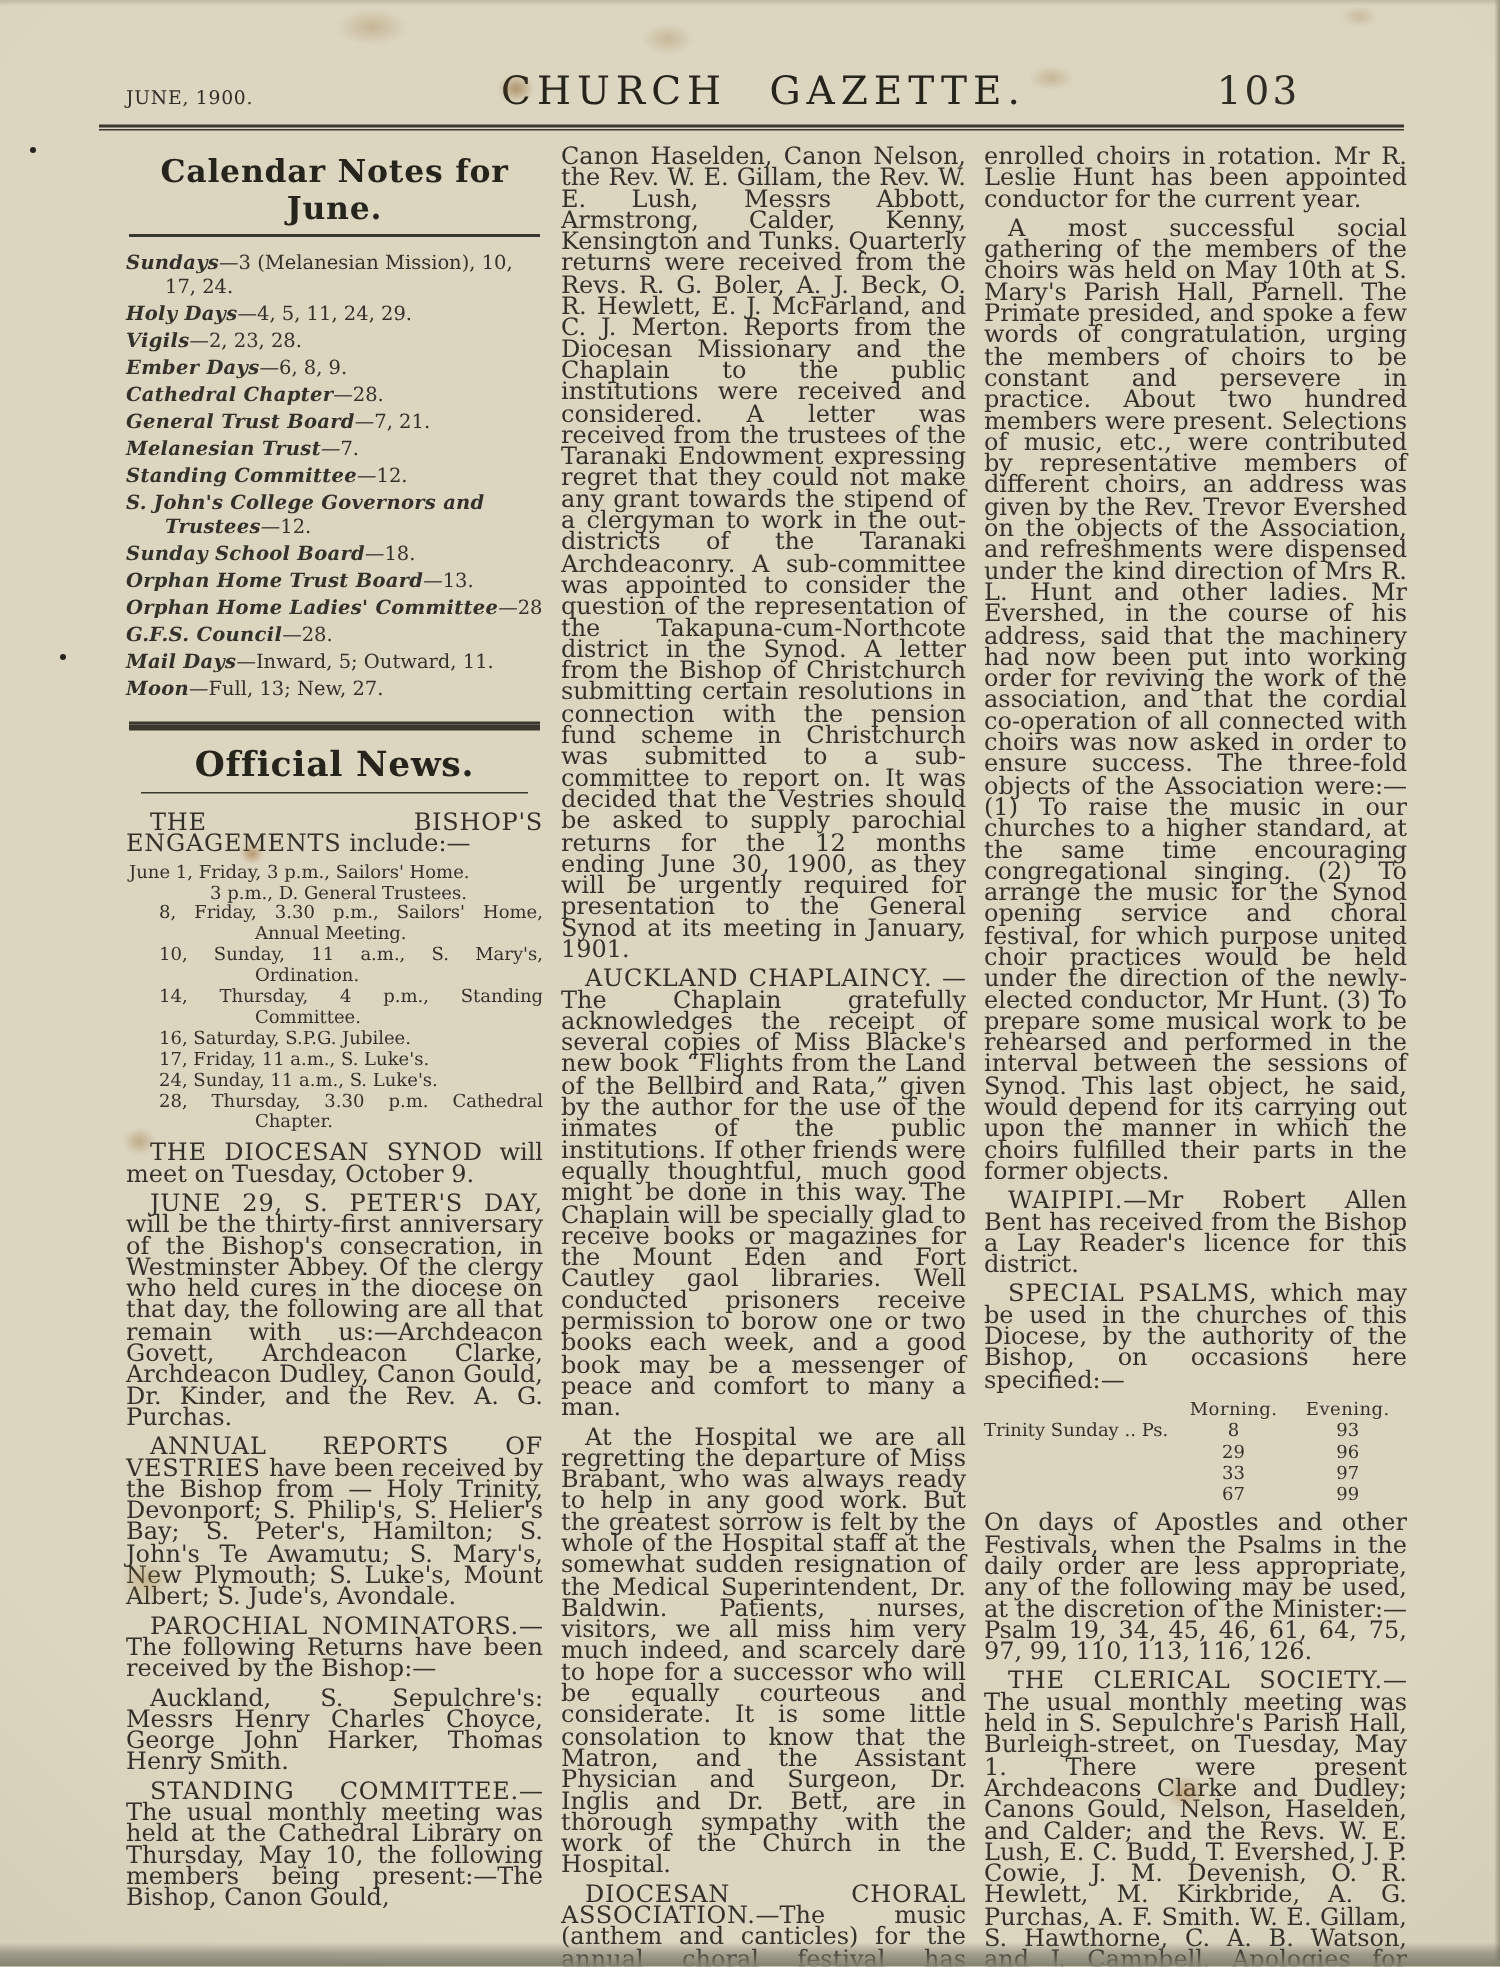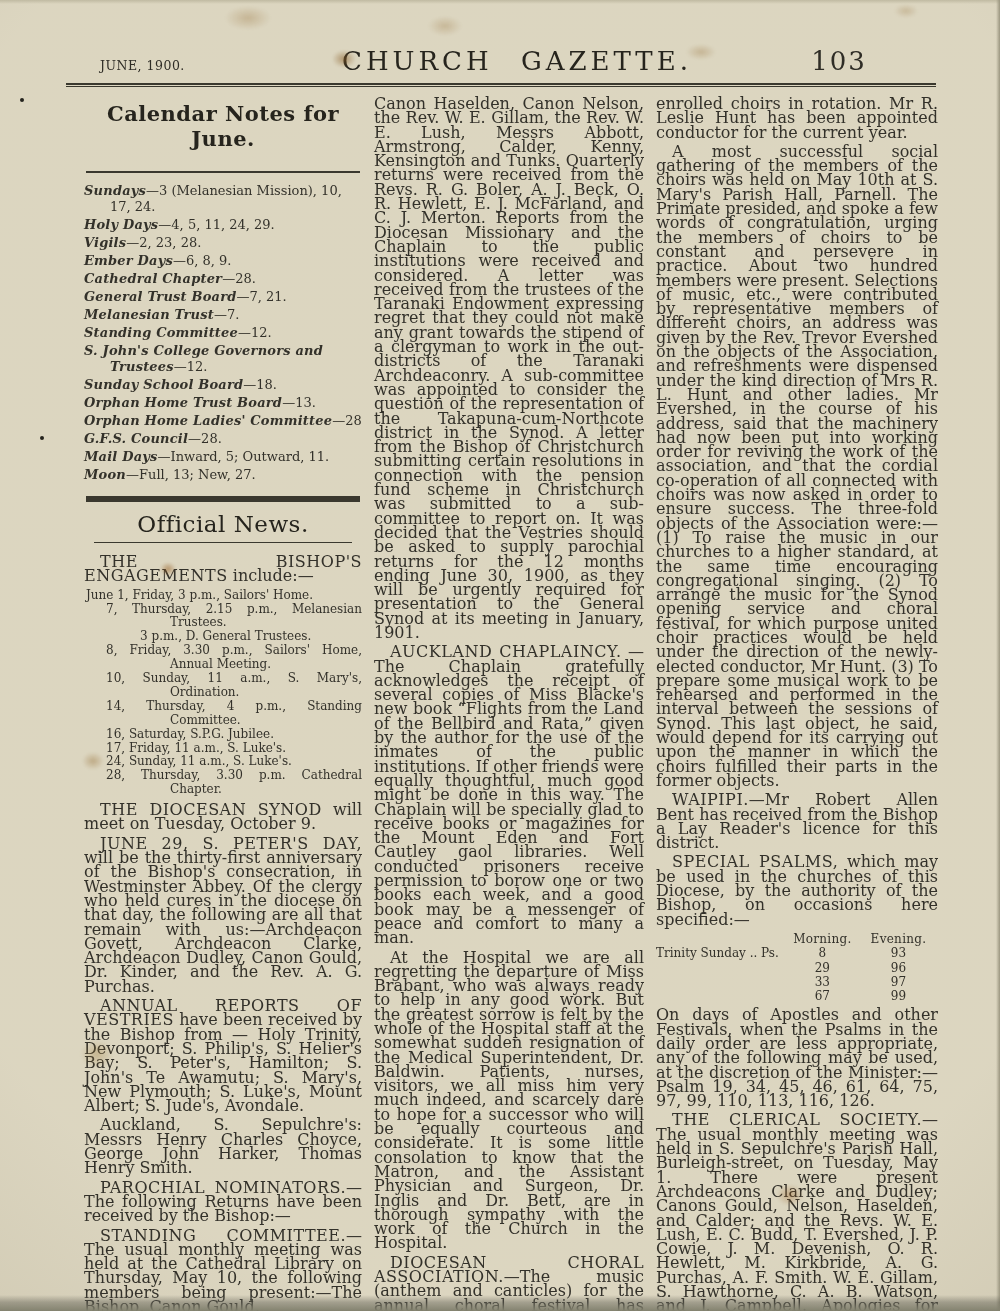--- a/index.html
+++ b/index.html
@@ -10,45 +10,45 @@
   body{font-family:"DejaVu Serif","Liberation Serif",serif; background:#b6b1a0;}
   .page{
     position:relative; width:1000px; height:1311px; overflow:hidden;
     color:var(--ink);
     background:
       radial-gradient(120% 105% at 50% 42%, rgba(255,255,255,.10) 55%, rgba(90,80,55,.18) 100%),
       var(--paper);
   }
   
   .masthead-row{
-    display:flex; align-items:baseline; padding:46px 66px 0 84px;margin-left:16px;
+    display:flex; align-items:baseline; padding:46px 66px 0 84px;
   }
   .issue-date{width:190px; font-size:12.5px; letter-spacing:.5px; color:#2f2d26;}
   .masthead{flex:1; text-align:center; font-size:26px; letter-spacing:4px; word-spacing:16px; color:var(--heading);}
   .page-number{width:190px; text-align:center; font-size:26px; letter-spacing:2px; color:#2f2d26;}
   .header-rule{margin:7px 64px 0 66px; border-top:2px solid var(--rule); border-bottom:1px solid var(--rule); height:4px;}
   
   .columns{display:flex; gap:12px; padding:10px 62px 0 84px; align-items:flex-start;}
   .col{flex:none;}
   .col1{width:278px;}
   .col2{width:270px;}
   .col3{width:282px;}
   
   .cal-head{
     font-size:21px; font-weight:700; text-align:center; color:var(--heading);
-    letter-spacing:.5px; padding:4px 0 20px; border-bottom:2px solid var(--rule); margin:0 2px 10px;
+    letter-spacing:.5px; padding:4px 0 5px; border-bottom:2px solid var(--rule); margin:0 2px 10px;
   }
   .cal-item{
     font-size:13px; line-height:16px; margin-bottom:2px;
     padding-left:26px; text-indent:-26px; text-align:left;
   }
   .cal-label{font-weight:700; font-style:italic; letter-spacing:.2px;}
   .double-rule{margin:13px 2px 0; border-top:2px solid var(--rule); border-bottom:4px solid var(--rule); height:6px;}
   .news-head{
-    font-size:23px; font-weight:400; text-align:center; color:var(--heading);
+    font-size:23px; font-weight:700; text-align:center; color:var(--heading);
     letter-spacing:.5px; margin:9px 10px 12px; padding-bottom:5px; border-bottom:1.5px solid var(--rule);
   }
   
   .para{font-size:16px; line-height:14.3px; text-align:justify; margin:0 0 5px; text-indent:16px;}
   .noindent{text-indent:0;}
   .lead{letter-spacing:.5px;}
   .eng{font-size:12px; line-height:13.9px; text-align:justify; padding-left:64px; text-indent:-64px;}
   .eng-a{margin-left:2px;}
   .eng-b{margin-left:22px;}
   .eng-c{margin-left:56px;}
@@ -103,36 +103,35 @@
         <div class="cal-item"><span class="cal-label">Moon</span><span>—Full, 13; New, 27.</span></div>
       </div>
 
       <div class="double-rule"></div>
       <div class="news-head">Official News.</div>
 
       <p class="para"><span class="lead">THE BISHOP'S ENGAGEMENTS</span><span> include:—</span></p>
 
       <div class="eng-block">
         <div class="eng eng-a">June 1, Friday, 3 p.m., Sailors' Home.</div>
-        <div class="eng eng-b">7, Thursday, 2.15 p.m., Melanesian Trustees.</div>
         <div class="eng eng-c">3 p.m., D. General Trustees.</div>
         <div class="eng eng-b">8, Friday, 3.30 p.m., Sailors' Home, Annual Meeting.</div>
         <div class="eng eng-b">10, Sunday, 11 a.m., S. Mary's, Ordination.</div>
         <div class="eng eng-b">14, Thursday, 4 p.m., Standing Committee.</div>
         <div class="eng eng-b">16, Saturday, S.P.G. Jubilee.</div>
         <div class="eng eng-b">17, Friday, 11 a.m., S. Luke's.</div>
         <div class="eng eng-b">24, Sunday, 11 a.m., S. Luke's.</div>
         <div class="eng eng-b">28, Thursday, 3.30 p.m. Cathedral Chapter.</div>
       </div>
 
       <p class="para"><span class="lead">THE DIOCESAN SYNOD</span><span> will meet on Tuesday, October 9.</span></p>
       <p class="para"><span class="lead">JUNE 29, S. PETER'S DAY,</span><span> will be the thirty-first anniversary of the Bishop's consecration, in Westminster Abbey. Of the clergy who held cures in the diocese on that day, the following are all that remain with us:—Archdeacon Govett, Archdeacon Clarke, Archdeacon Dudley, Canon Gould, Dr. Kinder, and the Rev. A. G. Purchas.</span></p>
       <p class="para"><span class="lead">ANNUAL REPORTS OF VESTRIES</span><span> have been received by the Bishop from — Holy Trinity, Devonport; S. Philip's, S. Helier's Bay; S. Peter's, Hamilton; S. John's Te Awamutu; S. Mary's, New Plymouth; S. Luke's, Mount Albert; S. Jude's, Avondale.</span></p>
+      <p class="para"><span class="lead">PAROCHIAL NOMINATORS.</span><span>—The following Returns have been received by the Bishop:—</span></p>
       <p class="para"><span class="lead"></span><span>Auckland, S. Sepulchre's: Messrs Henry Charles Choyce, George John Harker, Thomas Henry Smith.</span></p>
-      <p class="para"><span class="lead">PAROCHIAL NOMINATORS.</span><span>—The following Returns have been received by the Bishop:—</span></p>
       <p class="para"><span class="lead">STANDING COMMITTEE.</span><span>—The usual monthly meeting was held at the Cathedral Library on Thursday, May 10, the following members being present:—The Bishop, Canon Gould,</span></p>
     </div>
 
     <div class="col col2">
       <p class="para noindent"><span class="lead"></span><span>Canon Haselden, Canon Nelson, the Rev. W. E. Gillam, the Rev. W. E. Lush, Messrs Abbott, Armstrong, Calder, Kenny, Kensington and Tunks. Quarterly returns were received from the Revs. R. G. Boler, A. J. Beck, O. R. Hewlett, E. J. McFarland, and C. J. Merton. Reports from the Diocesan Missionary and the Chaplain to the public institutions were received and considered. A letter was received from the trustees of the Taranaki Endowment expressing regret that they could not make any grant towards the stipend of a clergyman to work in the out-districts of the Taranaki Archdeaconry. A sub-committee was appointed to consider the question of the representation of the Takapuna-cum-Northcote district in the Synod. A letter from the Bishop of Christchurch submitting certain resolutions in connection with the pension fund scheme in Christchurch was submitted to a sub-committee to report on. It was decided that the Vestries should be asked to supply parochial returns for the 12 months ending June 30, 1900, as they will be urgently required for presentation to the General Synod at its meeting in January, 1901.</span></p>
       <p class="para"><span class="lead">AUCKLAND CHAPLAINCY.</span><span> — The Chaplain gratefully acknowledges the receipt of several copies of Miss Blacke's new book “Flights from the Land of the Bellbird and Rata,” given by the author for the use of the inmates of the public institutions. If other friends were equally thoughtful, much good might be done in this way. The Chaplain will be specially glad to receive books or magazines for the Mount Eden and Fort Cautley gaol libraries. Well conducted prisoners receive permission to borow one or two books each week, and a good book may be a messenger of peace and comfort to many a man.</span></p>
       <p class="para"><span class="lead"></span><span>At the Hospital we are all regretting the departure of Miss Brabant, who was always ready to help in any good work. But the greatest sorrow is felt by the whole of the Hospital staff at the somewhat sudden resignation of the Medical Superintendent, Dr. Baldwin. Patients, nurses, visitors, we all miss him very much indeed, and scarcely dare to hope for a successor who will be equally courteous and considerate. It is some little consolation to know that the Matron, and the Assistant Physician and Surgeon, Dr. Inglis and Dr. Bett, are in thorough sympathy with the work of the Church in the Hospital.</span></p>
       <p class="para"><span class="lead">DIOCESAN CHORAL ASSOCIATION.</span><span>—The music (anthem and canticles) for the annual choral festival has arrived from England, and is now obtainable from associated choirs from the acting secretary (Mr Rice), the price for each copy being, anthems, 1d; canticles, 2d. A supply of 100 copies of the choral service of Holy Communion (Merbecke) for use at the Synod opening service is retained as the property of the Association, and will be loaned in numbers of 25 each to</span></p>
     </div>
 

